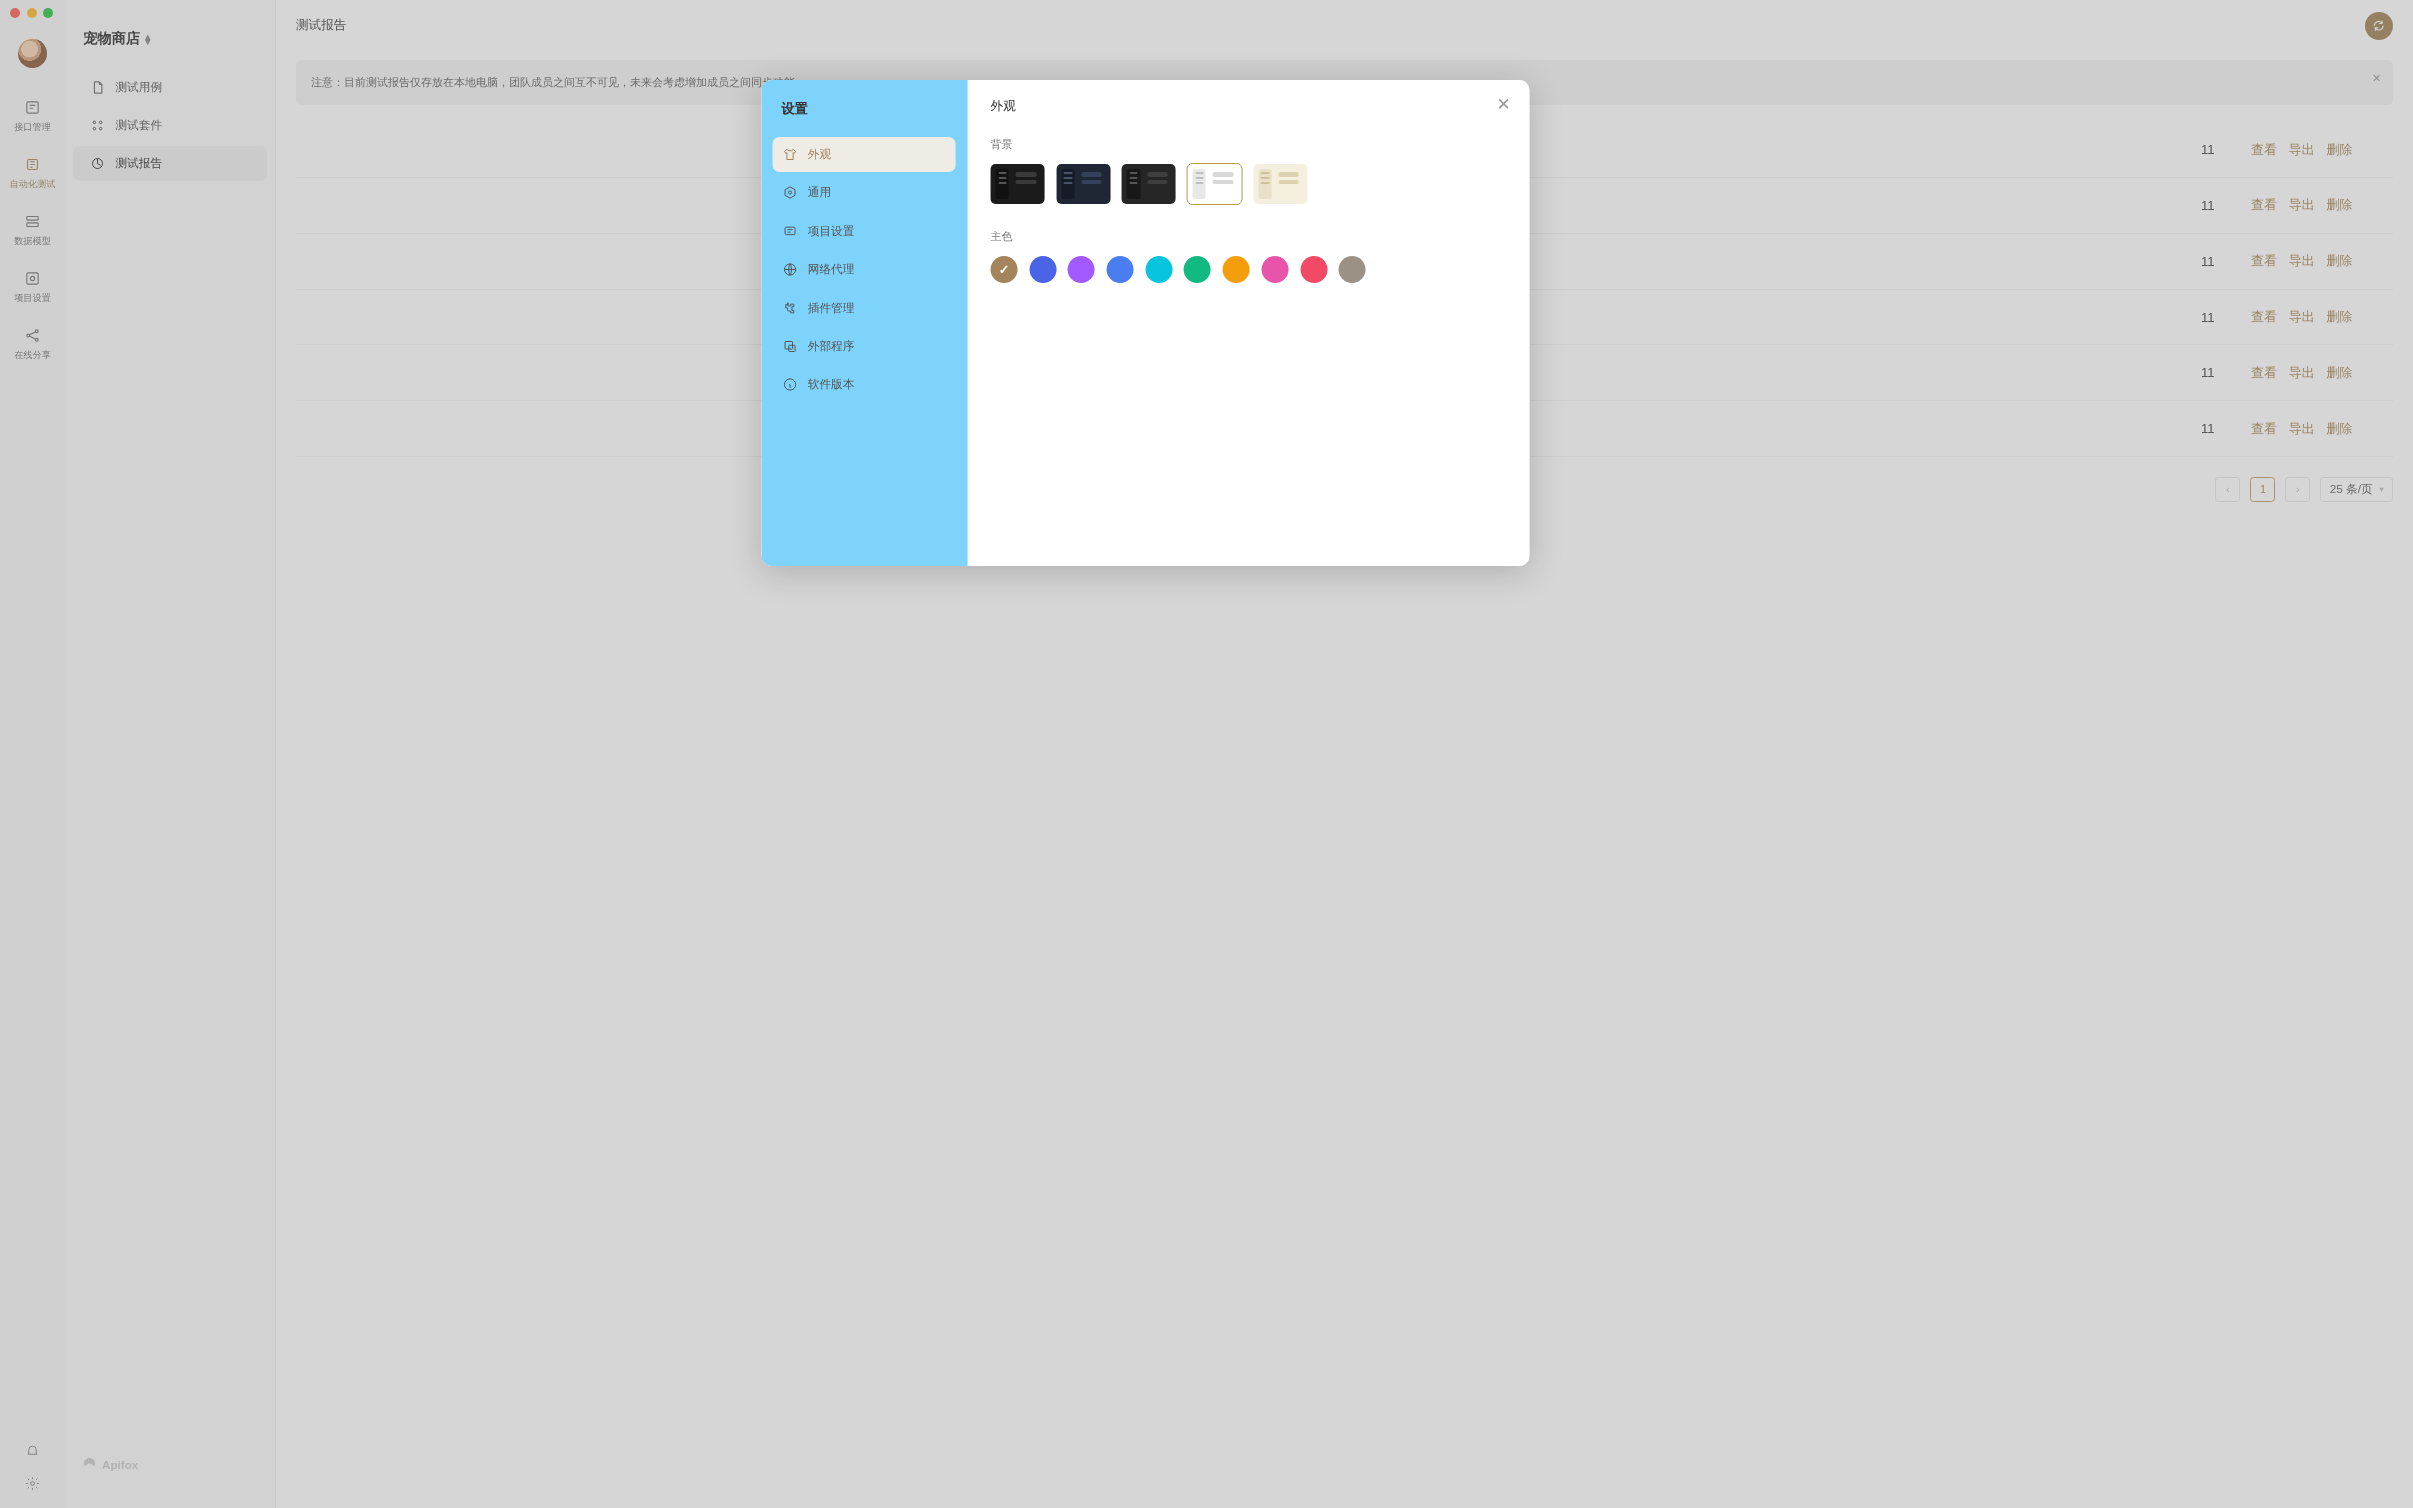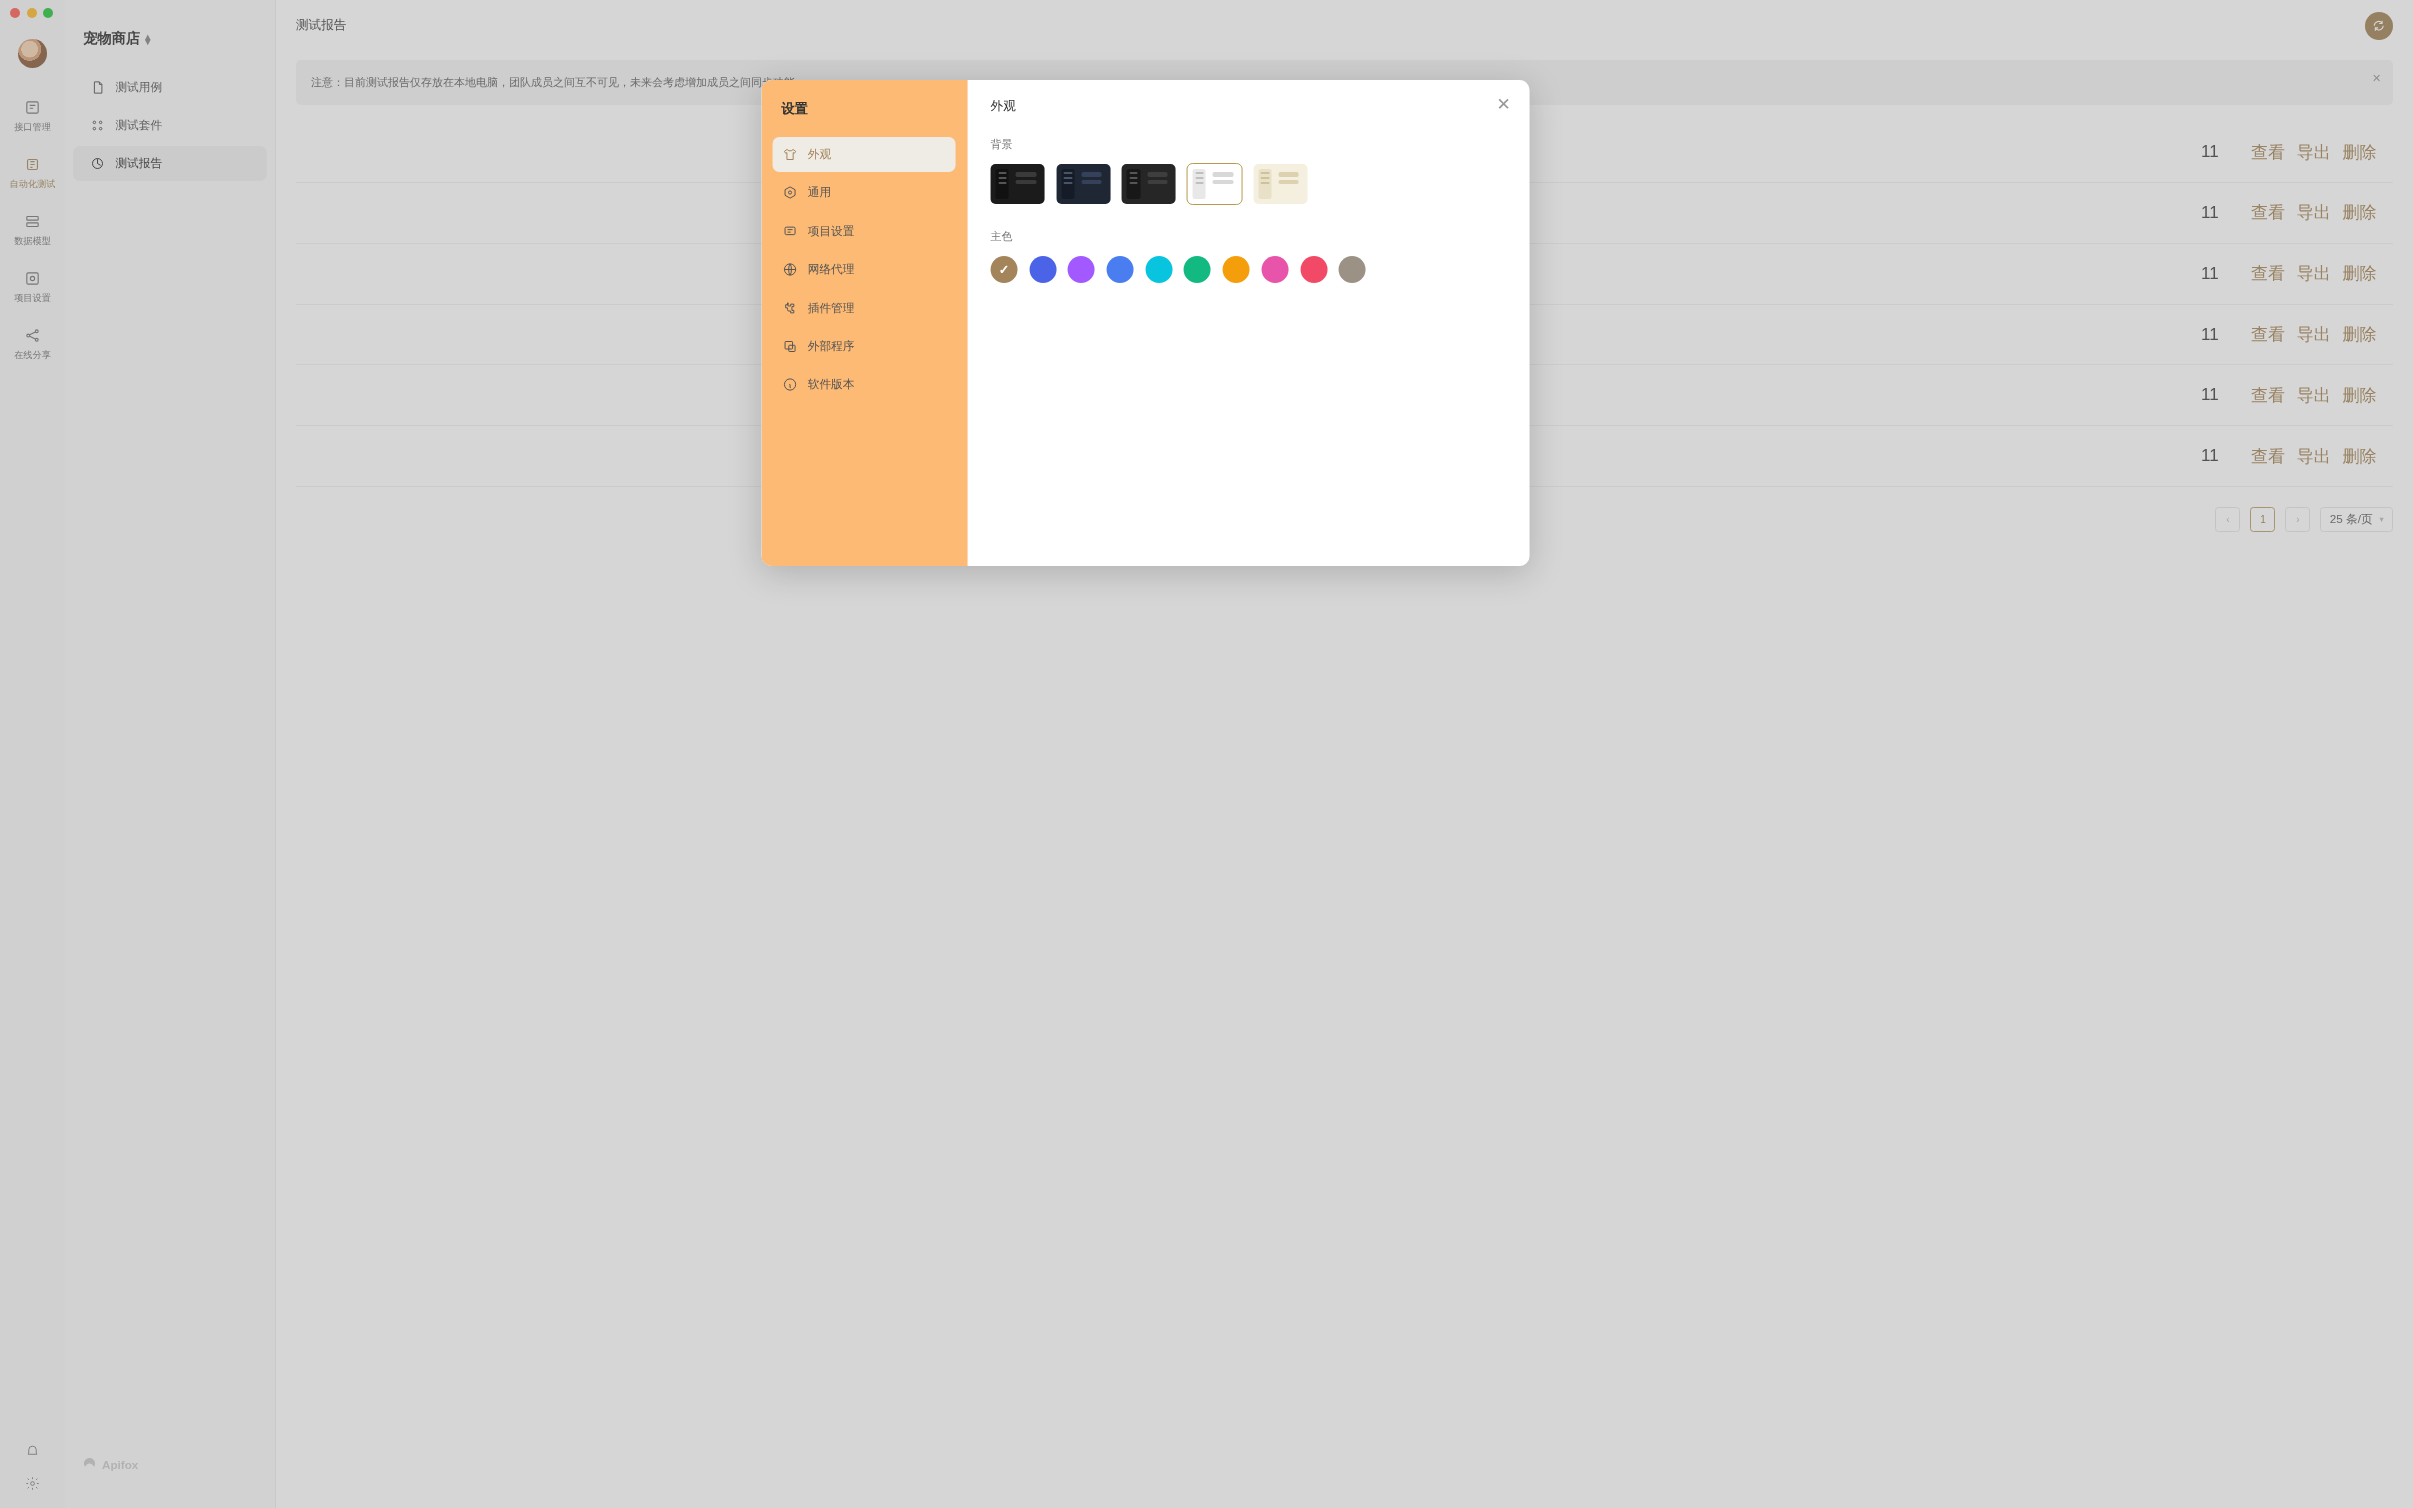--- a/index.html
+++ b/index.html
@@ -72,21 +72,21 @@
 }
 .notice {
   margin: 8.4px 20px 17px; padding: 15px 45px 15px 15px; border-radius: 5px;
   background: #f4f4f4; color: #666; font-size: 11px; position: relative;
 }
 .notice .close { position: absolute; right: 11.7px; top: 11.7px; color: #999; cursor: pointer; }
 
 .table { margin: 0 20px; }
 .thead, .trow { display: flex; align-items: center; }
 .thead { color: #888; font-size: 11px; padding: 10px 0; border-bottom: 0.8px solid #eee; }
-.trow  { color: #444; font-size: 17px; padding: 18.4px 0; border-bottom: 0.8px solid #f1f1f1; }
+.trow  { color: #444; font-size: 13px; padding: 18.4px 0; border-bottom: 0.8px solid #f1f1f1; }
 .col-time { width: 184px; text-align: left; padding-left: 34px; }
 .col-blank { flex: 1; }
 .col-ops  { width: 142px; display: flex; gap: 11.7px; }
 .col-ops span, .ops-head { color: #a9895b; cursor: pointer; }
 .ops-head { color: #888 !important; }
 
 .pager { display: flex; align-items: center; gap: 10px; justify-content: flex-end; padding: 20px; }
 .pg-btn { width: 25px; height: 25px; border: 0.8px solid #e6e6e6; border-radius: 3.4px; display:flex; align-items:center; justify-content:center; color:#bbb; font-size:10px; cursor:pointer;}
 .pg-btn.sel { border-color: #bfa06e; color: #a4845a; }
 .pg-size { height: 25px; border: 0.8px solid #e6e6e6; border-radius: 3.4px; padding: 0 8.4px; display:flex; align-items:center; gap:6.7px; color:#666; cursor:pointer;}
@@ -97,21 +97,21 @@
 .f-ic { width:13.4px; height:13.4px; display:inline-flex; align-items:center; justify-content:center;}
 
 
 .overlay { position: absolute; inset: 0; background: rgba(120,120,120,0.30); z-index: 20; }
 .modal {
   position: absolute; top: 80px; left: 50%; transform: translateX(-58%);
   width: 768px; height: 486px; background: #fff; border-radius: 10px;
   box-shadow: 0 6.7px 34px rgba(0,0,0,0.18);
   display: flex; overflow: hidden; z-index: 30;
 }
-.modal-nav { width: 206px; background: #fdba74; padding: 17px 11.7px; display:flex; flex-direction:column; }
+.modal-nav { width: 206px; background: #7dd3fc; padding: 17px 11.7px; display:flex; flex-direction:column; }
 .modal-nav h3 { font-size: 13.4px; font-weight: 600; padding: 3.4px 8.4px 17px; }
 .mnav-item { display:flex; align-items:center; gap:10px; padding: 10px 10px; margin: 1.7px 0; border-radius: 6.7px; color:#555; cursor:pointer;}
 .mnav-item.active { background: #efece5; color: #a4845a; }
 .mnav-item svg { width:15px; height:15px; stroke: currentColor; fill:none; stroke-width:1.6;}
 .modal-body { flex:1; padding: 18.4px 23.5px; position: relative; }
 .modal-body h4 { font-size: 12.6px; font-weight: 500; color:#333; margin-bottom: 22px;}
 .modal-close { position: absolute; top: 17px; right: 17px; width: 17px; height: 17px; color:#999; cursor:pointer; font-size: 17px; line-height: 15px; text-align:center;}
 .section-label { color:#777; font-size:11px; margin: 8.4px 0 11.7px;}
 .bg-row { display:flex; gap:11.7px;}
 .theme-card {

